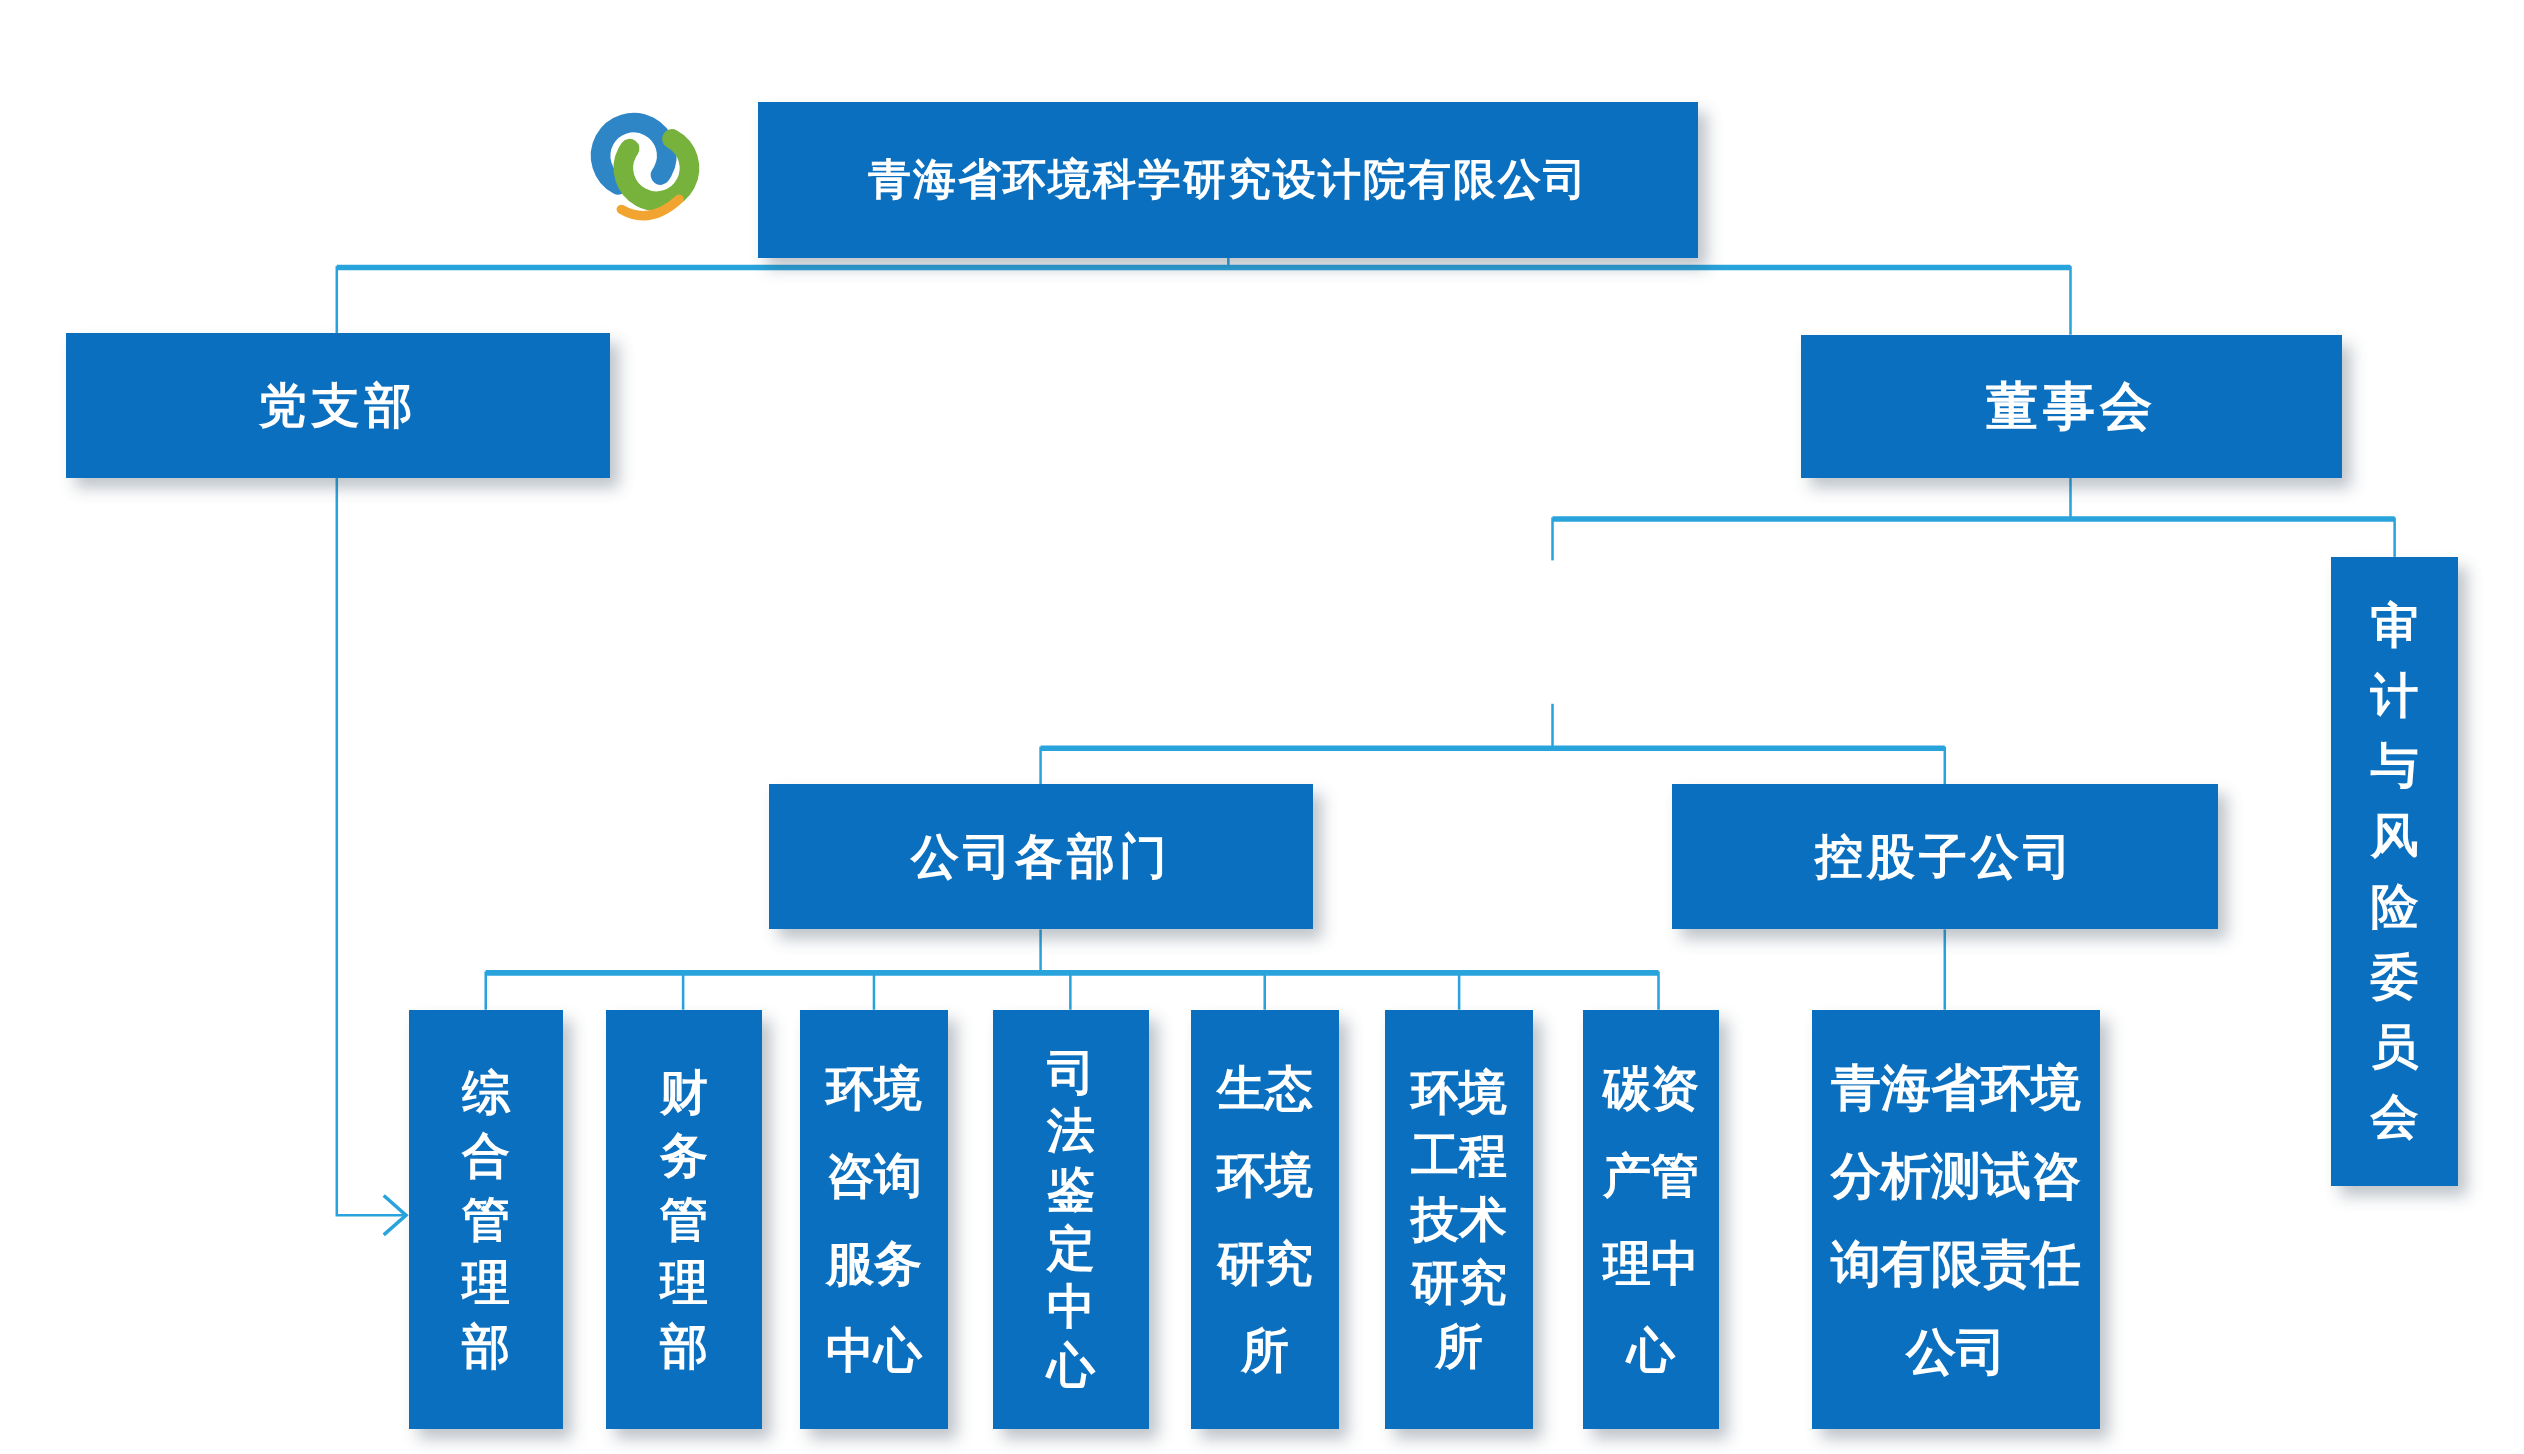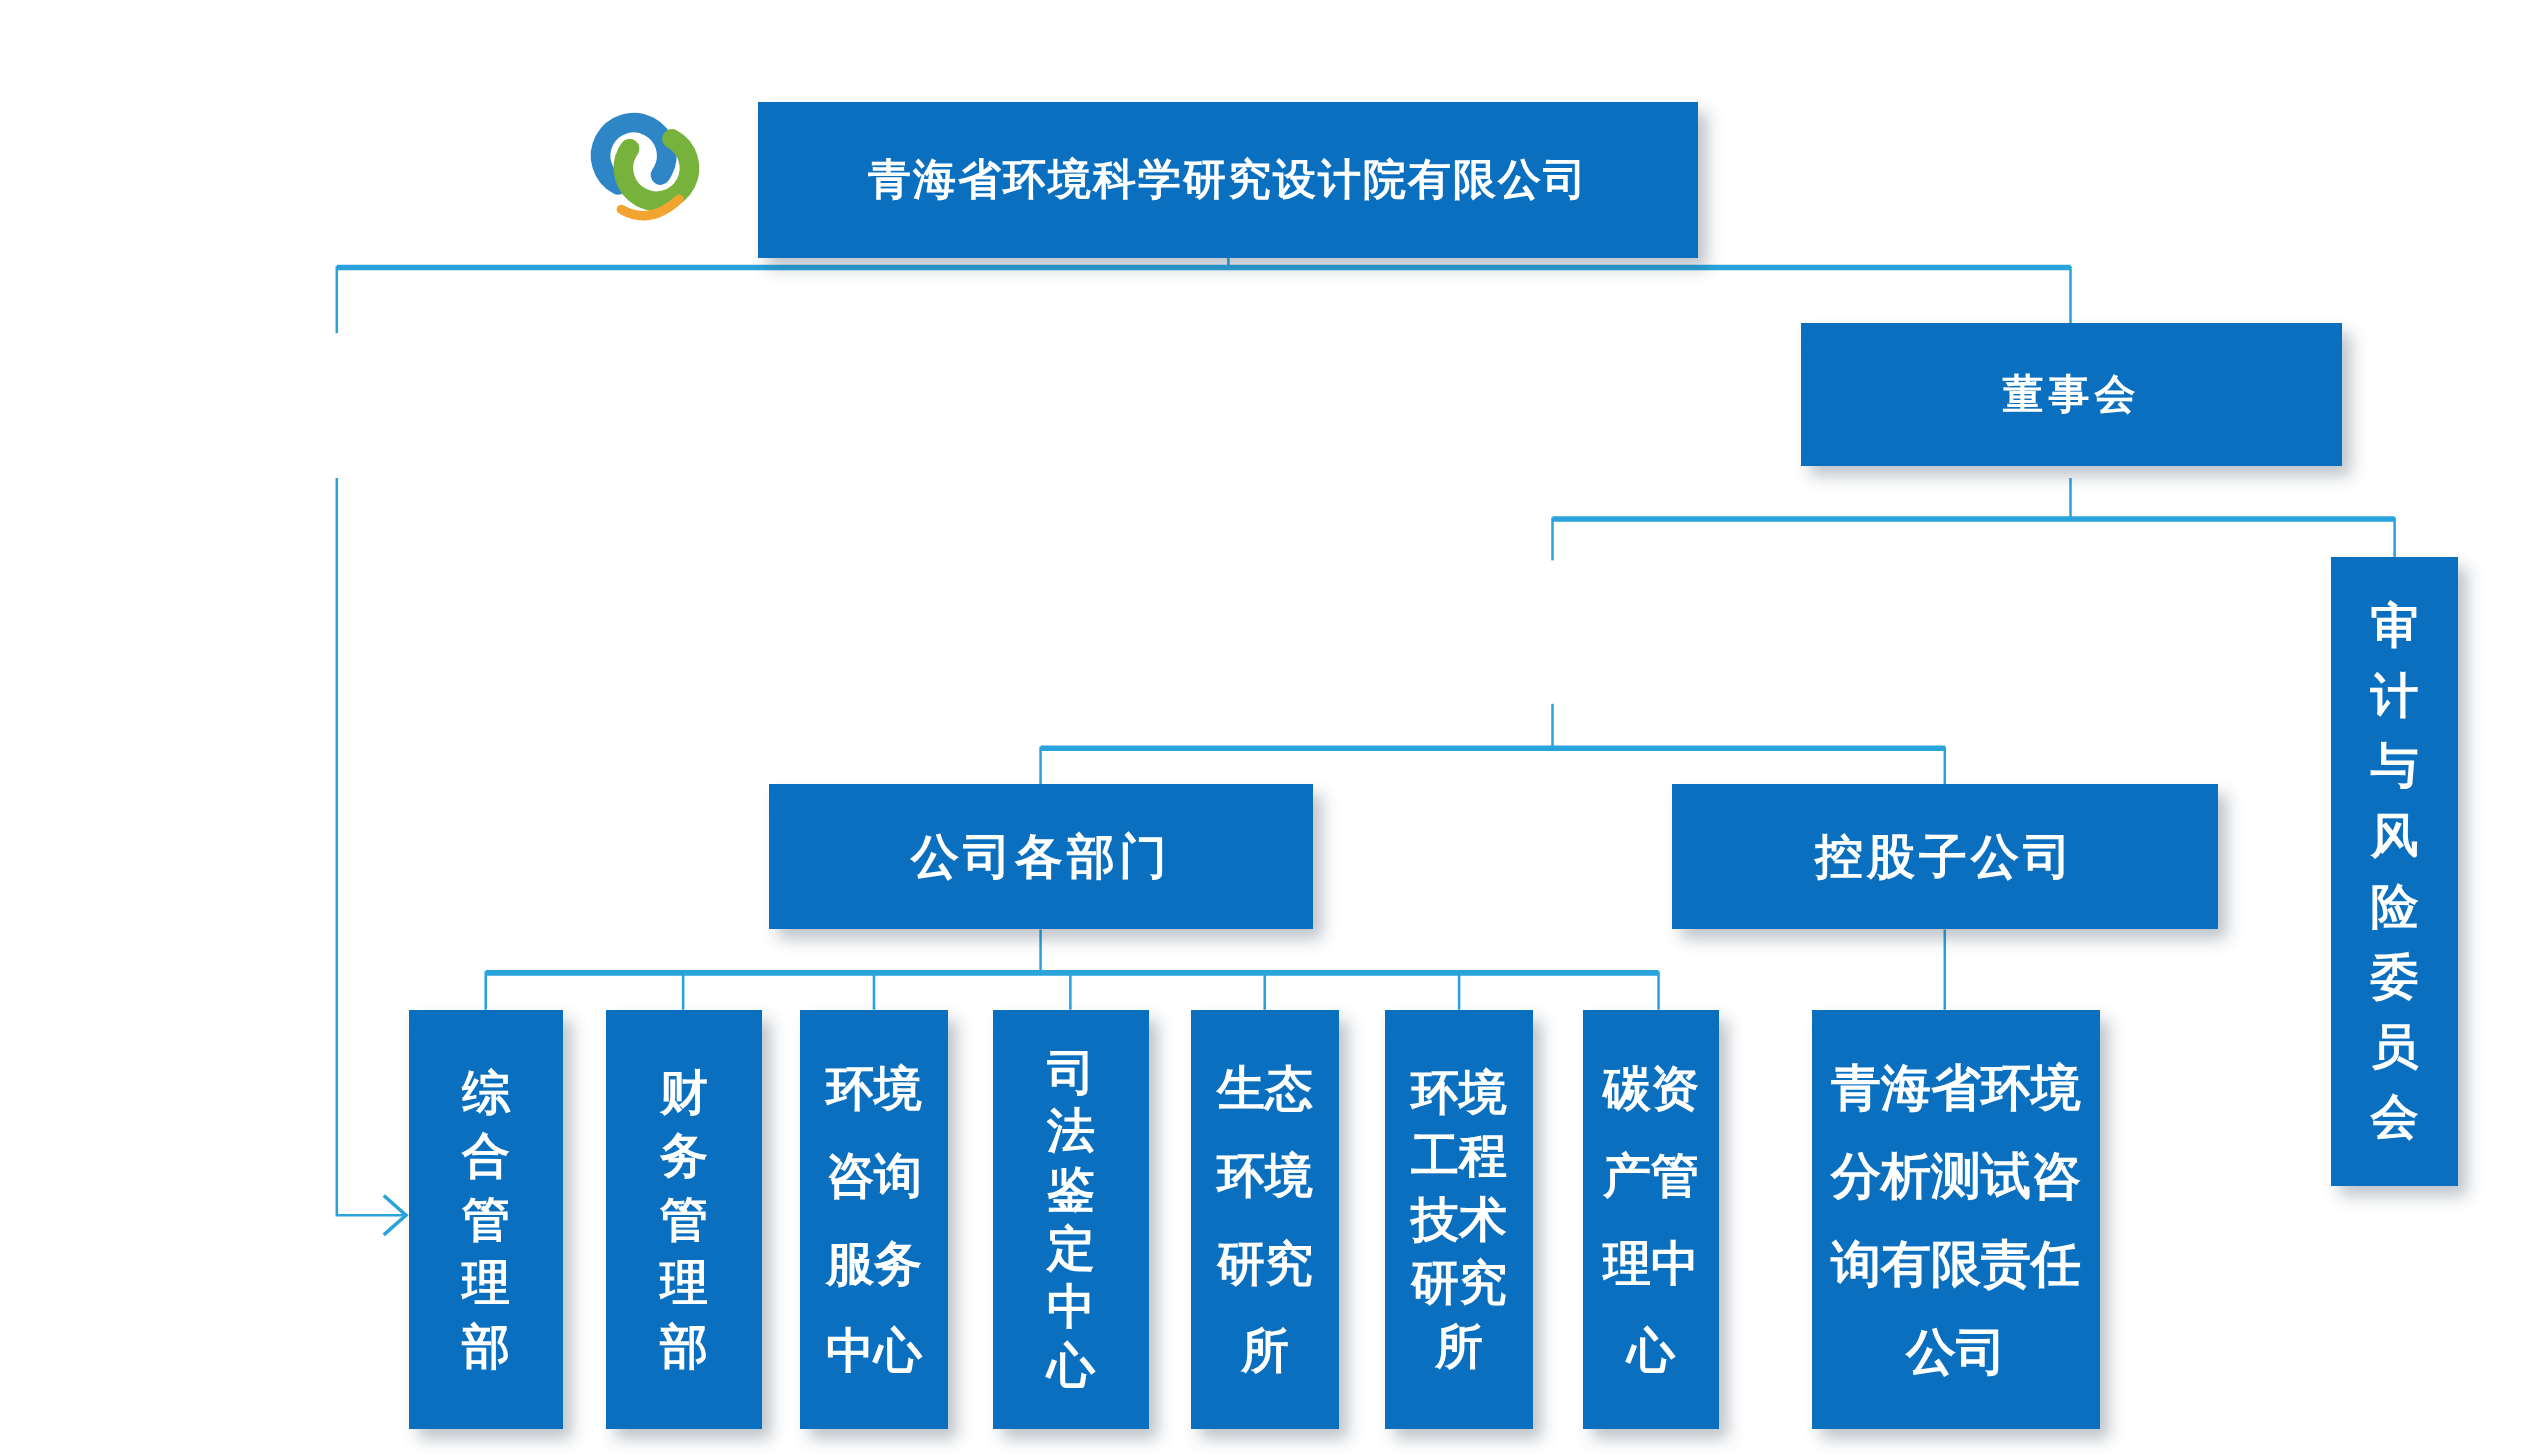--- a/index.html
+++ b/index.html
@@ -29,21 +29,21 @@
     background:var(--box-blue);
     color:var(--text-white);
     display:flex;align-items:center;justify-content:center;
     text-align:center;
     font-weight:bold;
     box-shadow:9px 10px 15px rgba(40,60,80,0.30);
     white-space:pre-line;
   }
   .title-box{left:758px;top:102px;width:940px;height:156px;font-size:43px;letter-spacing:2px;}
   .party{left:66px;top:333px;width:544px;height:145px;font-size:48px;letter-spacing:5px;}
-  .board{left:1801px;top:323px;width:541px;height:143px;font-size:41px;letter-spacing:5px;}
+  .board{left:1801px;top:335px;width:541px;height:143px;font-size:52px;letter-spacing:5px;}
   .mgmt{left:1280px;top:561px;width:546px;height:143px;font-size:48px;letter-spacing:5px;}
   .audit{left:2331px;top:557px;width:127px;height:629px;font-size:48px;line-height:1.46;}
   .depts-parent{left:769px;top:784px;width:544px;height:145px;font-size:48px;letter-spacing:4px;}
   .subs-parent{left:1672px;top:784px;width:546px;height:145px;font-size:48px;letter-spacing:4px;}
   .dept{top:1010px;height:419px;font-size:48px;}
   .rows4{line-height:1.82;}
   .rows5{line-height:1.32;}
   .rows6{line-height:1.22;}
   .d1{left:409px;width:154px;}
   .d2{left:606px;width:156px;}
@@ -94,20 +94,21 @@
   </svg>
 
   <svg class="logo" viewBox="0 0 120 120" aria-hidden="true">
     <circle cx="50" cy="50" r="32" fill="none" stroke="var(--logo-blue)" stroke-width="19" stroke-linecap="round" stroke-dasharray="155 46" transform="rotate(118 50 50)"></circle>
     <circle cx="72" cy="62" r="32" fill="none" stroke="var(--logo-green)" stroke-width="19" stroke-linecap="round" stroke-dasharray="155 46" transform="rotate(-62 72 62)"></circle>
     <path d="M38,102 Q66,118 94,92" fill="none" stroke="var(--logo-orange)" stroke-width="9" stroke-linecap="round"></path>
   </svg>
 
   <div class="node title-box">青海省环境科学研究设计院有限公司</div>
 
+  <div class="node party">党支部</div>
 
   <div class="node board">董事会</div>
 
 
   <div class="node audit">审
 计
 与
 风
 险
 委

